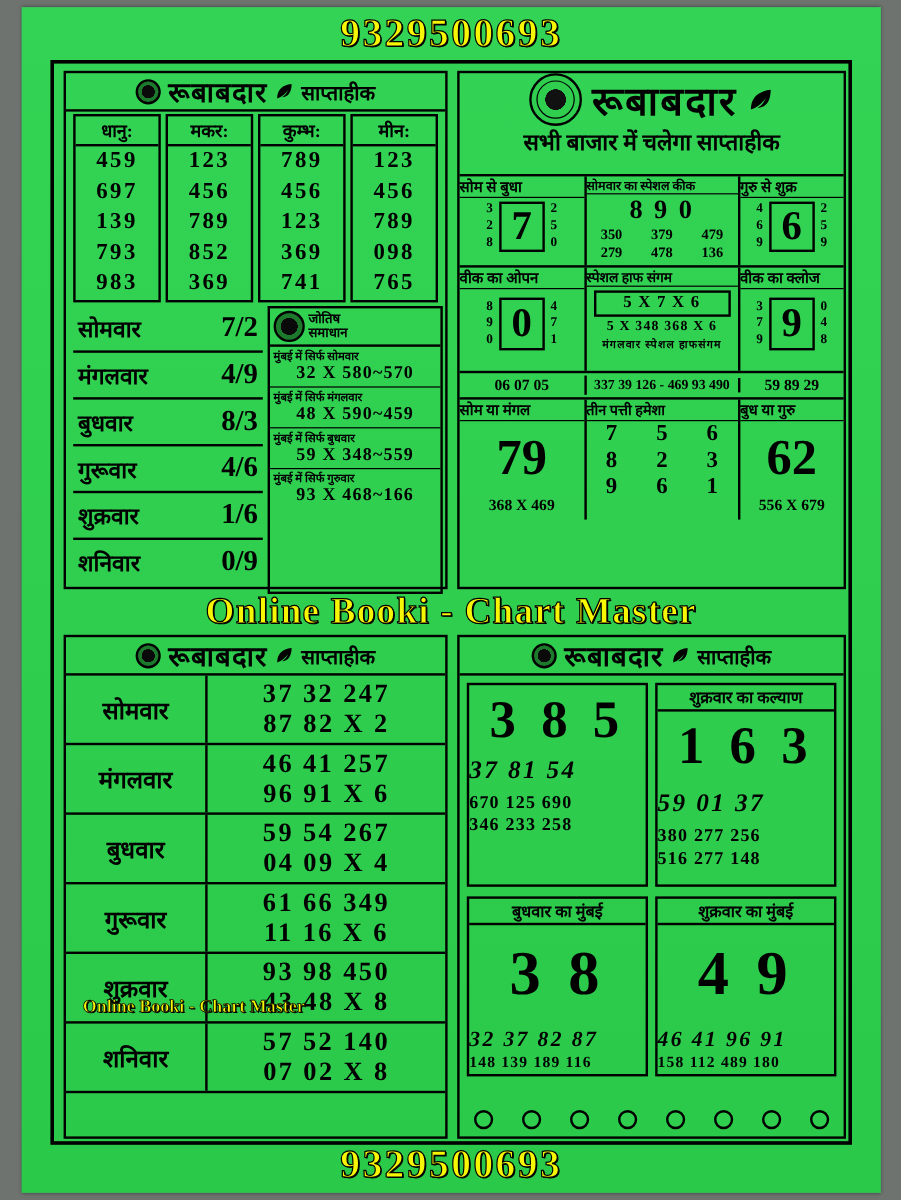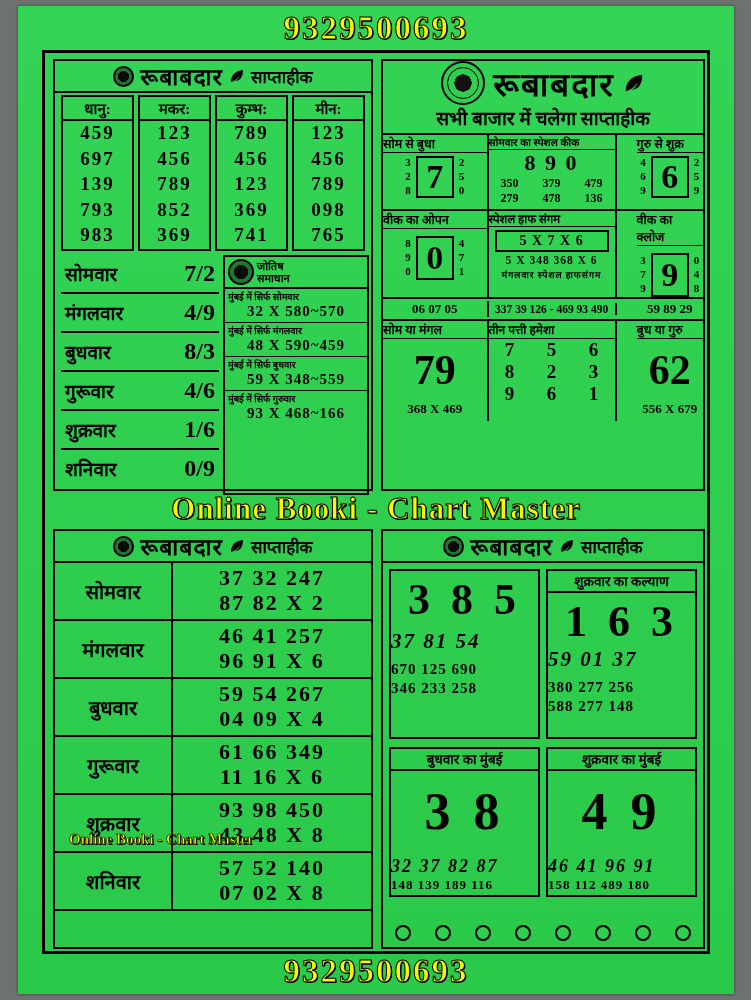--- a/index.html
+++ b/index.html
@@ -143,27 +143,27 @@
     border:2px solid #000;
     background:
       radial-gradient(circle,#111 0 30%, #2fce4f 31% 100%);
     position:relative;flex:0 0 auto;
   }
   .wheel:before{
     content:"";position:absolute;inset:4px;border:1px solid #000;border-radius:50%;
   }
   .tagline{
     text-align:center;font-size:19px;font-weight:bold;
-    border-bottom:2px solid #000;padding-bottom:2px;
+    border-bottom:2px solid #000;padding-bottom:14px;
   }
   .grid3{
     display:flex;border-bottom:2px solid #000;
   }
   .cellbox{border-right:2px solid #000;box-sizing:border-box;}
-  .cellbox:last-child{border-right:none;padding-left:20px;}
+  .cellbox:last-child{border-right:none;}
   .cap{
     font-size:12.5px;font-weight:bold;
     border-bottom:1px solid #000;
   }
   .bignum{
     font-size:34px;font-weight:bold;text-align:center;line-height:1;
   }
   .sidecol{font-size:11px;font-weight:bold;line-height:1.25;text-align:center;}
   .mini{font-size:12.5px;font-weight:bold;text-align:center;letter-spacing:1px;}
   .mini2{font-size:14px;font-weight:bold;text-align:center;letter-spacing:1px;}
@@ -534,23 +534,23 @@
       <div style="display:flex;gap:6px;padding:6px 6px 0">
         <div class="br-cell" style="width:50%;height:170px">
           <div class="br-big" style="margin-top:6px">3 8 5</div>
           <div class="br-mid" style="margin-top:6px">37  81  54</div>
           <div class="br-sm" style="margin-top:6px">670   125   690</div>
           <div class="br-sm">346   233   258</div>
         </div>
         <div class="br-cell" style="width:50%;height:170px">
           <div class="br-cap">शुक्रवार का कल्याण</div>
           <div class="br-big" style="margin-top:6px">1 6 3</div>
-          <div class="br-mid" style="margin-top:2px">59  01  37</div>
+          <div class="br-mid" style="margin-top:12px">59  01  37</div>
           <div class="br-sm" style="margin-top:6px">380   277   256</div>
-          <div class="br-sm">588   277   148</div>
+          <div class="br-sm">516   277   148</div>
         </div>
       </div>
 
       <div style="display:flex;gap:6px;padding:8px 6px 0">
         <div class="br-cell" style="width:50%;height:150px">
           <div class="br-cap">बुधवार का मुंबई</div>
           <div class="br-big" style="font-size:52px;margin-top:14px">3 8</div>
           <div class="br-mid" style="font-size:18px;margin-top:16px">32  37  82  87</div>
           <div class="br-sm" style="font-size:13px">148 139 189 116</div>
         </div>

